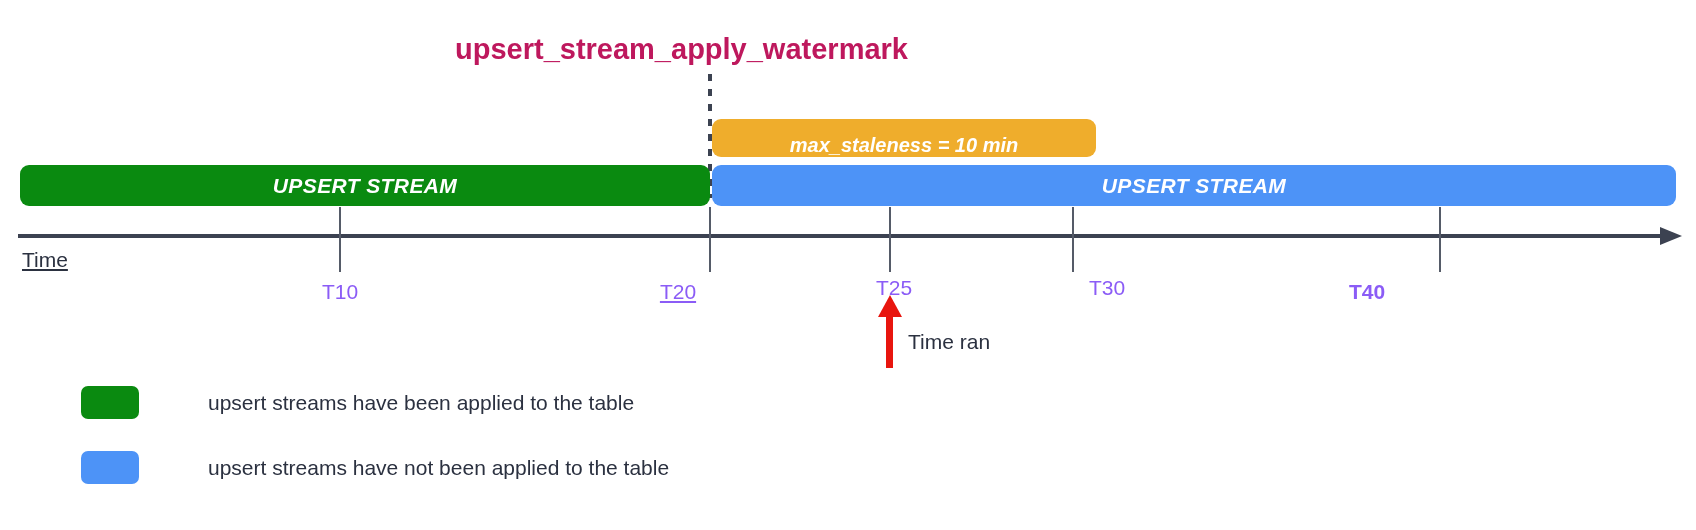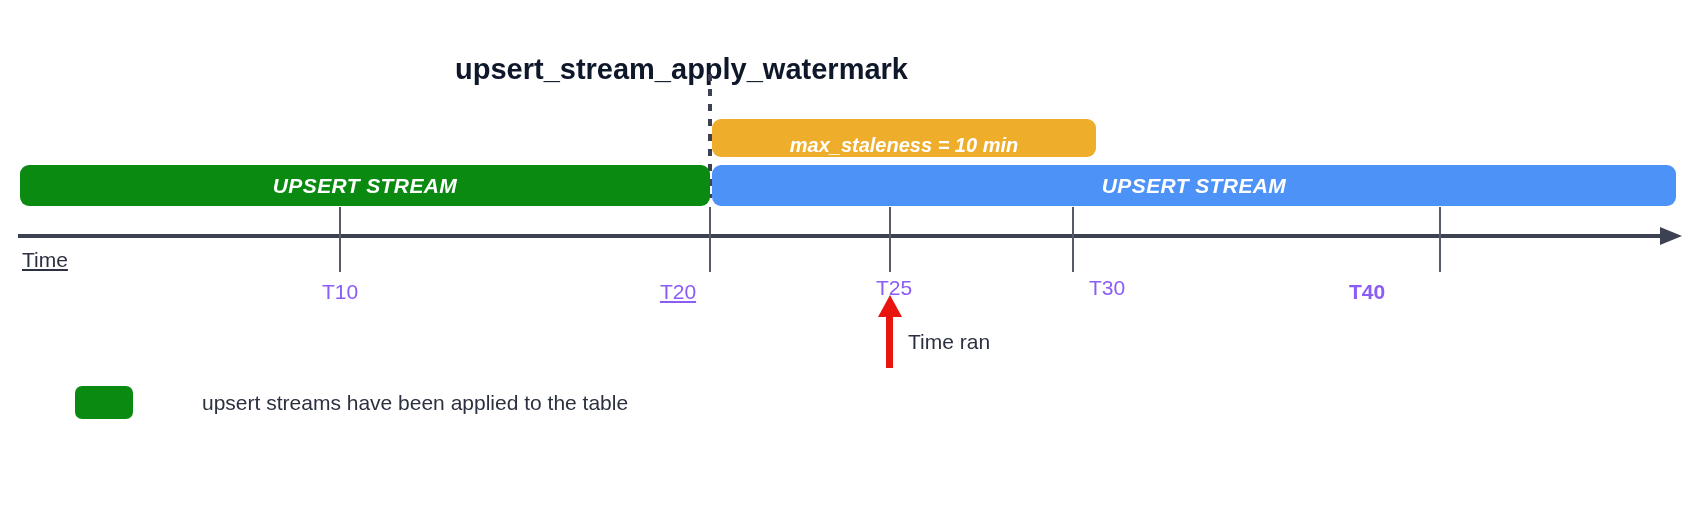--- a/index.html
+++ b/index.html
@@ -17,23 +17,22 @@
     height: 530px;
     background: #ffffff;
     overflow: hidden;
   }
   .title-shift {
     position: absolute;
     left: 455px;
     top: 33px;
     font-size: 29px;
     font-weight: bold;
-    color: #0f172a;
-    white-space: nowrap;
-    margin-top: 20px;
+    color: #be185d;
+    white-space: nowrap;
   }
 
   
   .watermark-line {
     position: absolute;
     left: 708px;
     top: 74px;
     width: 4px;
     height: 124px;
     background-image: linear-gradient(to bottom,
@@ -148,21 +147,21 @@
     left: 908px;
     top: 330px;
     font-size: 21px;
     color: #2b3140;
     white-space: nowrap;
   }
 
   
   .legend-row {
     position: absolute;
-    left: 75px;
+    left: 81px;
     display: flex;
     align-items: center;
   }
   .legend-row-1 { top: 386px; }
   .legend-row-2 { top: 451px; }
   .legend-swatch {
     width: 58px;
     height: 33px;
     border-radius: 7px;
     flex: none;
@@ -214,14 +213,18 @@
 
   <div class="query-arrow-head"></div>
   <div class="query-arrow-shaft"></div>
   <div class="query-label">Time ran</div>
 
   <div class="legend-row legend-row-1">
     <div class="legend-swatch" style="background:#0a8a10;"></div>
     <div class="legend-text">upsert streams have been applied to the table</div>
   </div>
 
+  <div class="legend-row legend-row-2">
+    <div class="legend-swatch" style="background:#4d93f7;"></div>
+    <div class="legend-text">upsert streams have not been applied to the table</div>
+  </div>
 
 </div>
 
 </body></html>

